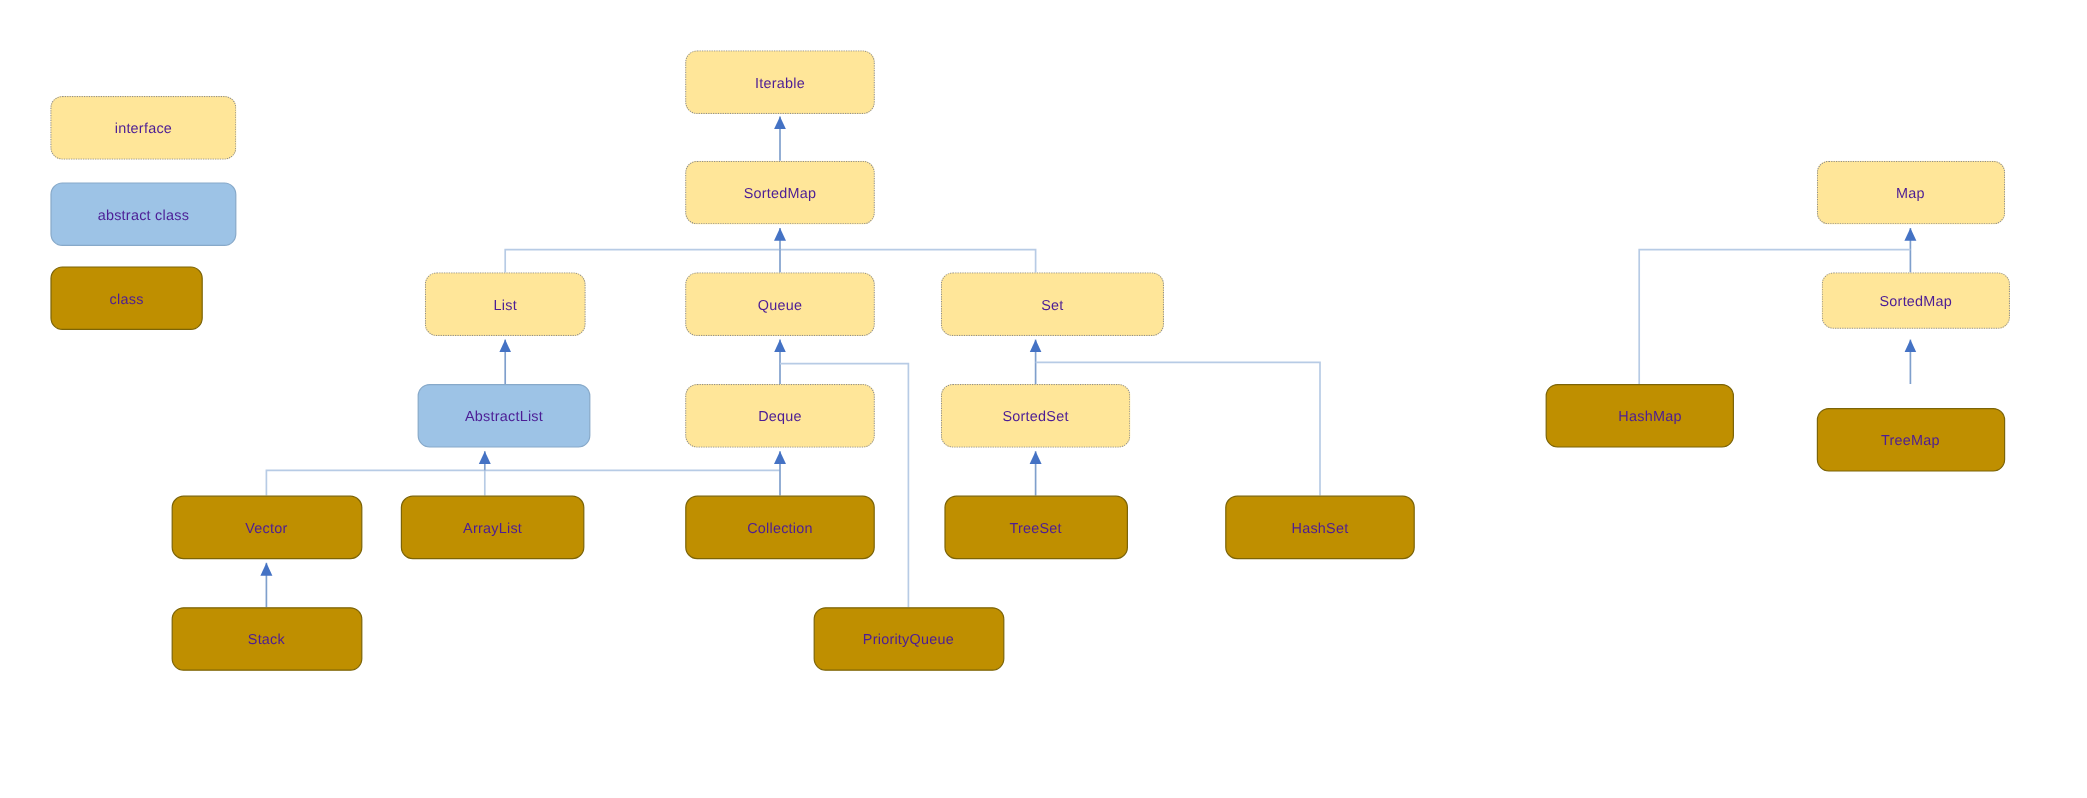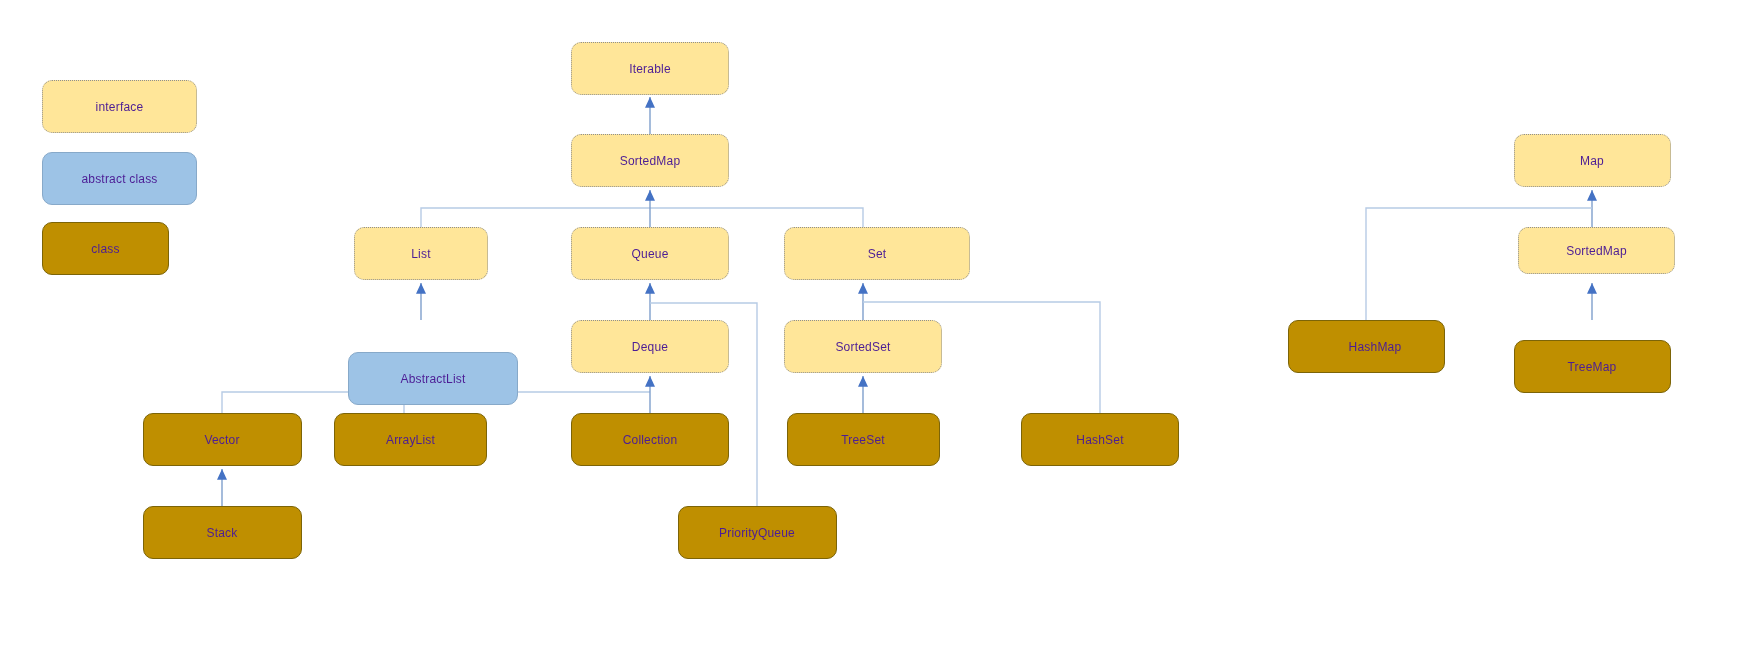--- a/index.html
+++ b/index.html
@@ -84,21 +84,21 @@
       <div class="node interface" style="left: 42px; top: 80px; width: 155px; height: 53px;">interface</div>
       <div class="node abstract" style="left: 42px; top: 152px; width: 155px; height: 53px;">abstract class</div>
       <div class="node class" style="left: 42px; top: 222px; width: 127px; height: 53px;">class</div>
     </div>
   <div id="nodes-layer">
       <div class="node interface" style="left: 571px; top: 42px; width: 158px; height: 53px;">Iterable</div>
       <div class="node interface" style="left: 571px; top: 134px; width: 158px; height: 53px;">SortedMap</div>
       <div class="node interface" style="left: 354px; top: 227px; width: 134px; height: 53px;">List</div>
       <div class="node interface" style="left: 571px; top: 227px; width: 158px; height: 53px;">Queue</div>
       <div class="node interface" style="left: 784px; top: 227px; width: 186px; height: 53px;">Set</div>
-      <div class="node abstract" style="left: 348px; top: 320px; width: 170px; height: 53px; margin-top: 32px;">AbstractList</div>
+      <div class="node abstract" style="left: 348px; top: 320px; width: 144px; height: 53px;">AbstractList</div>
       <div class="node interface" style="left: 571px; top: 320px; width: 158px; height: 53px;">Deque</div>
       <div class="node interface" style="left: 784px; top: 320px; width: 158px; height: 53px;">SortedSet</div>
       <div class="node class" style="left: 142.5px; top: 413px; width: 159px; height: 53px;">Vector</div>
       <div class="node class" style="left: 334px; top: 413px; width: 153px; height: 53px;">ArrayList</div>
       <div class="node class" style="left: 571px; top: 413px; width: 158px; height: 53px;">Collection</div>
       <div class="node class" style="left: 786.5px; top: 413px; width: 153px; height: 53px;">TreeSet</div>
       <div class="node class" style="left: 1021px; top: 413px; width: 158px; height: 53px;">HashSet</div>
       <div class="node class" style="left: 142.5px; top: 506px; width: 159px; height: 53px;">Stack</div>
       <div class="node class" style="left: 677.5px; top: 506px; width: 159px; height: 53px;">PriorityQueue</div>
       <div class="node interface" style="left: 1513.5px; top: 134px; width: 157px; height: 53px;">Map</div>

